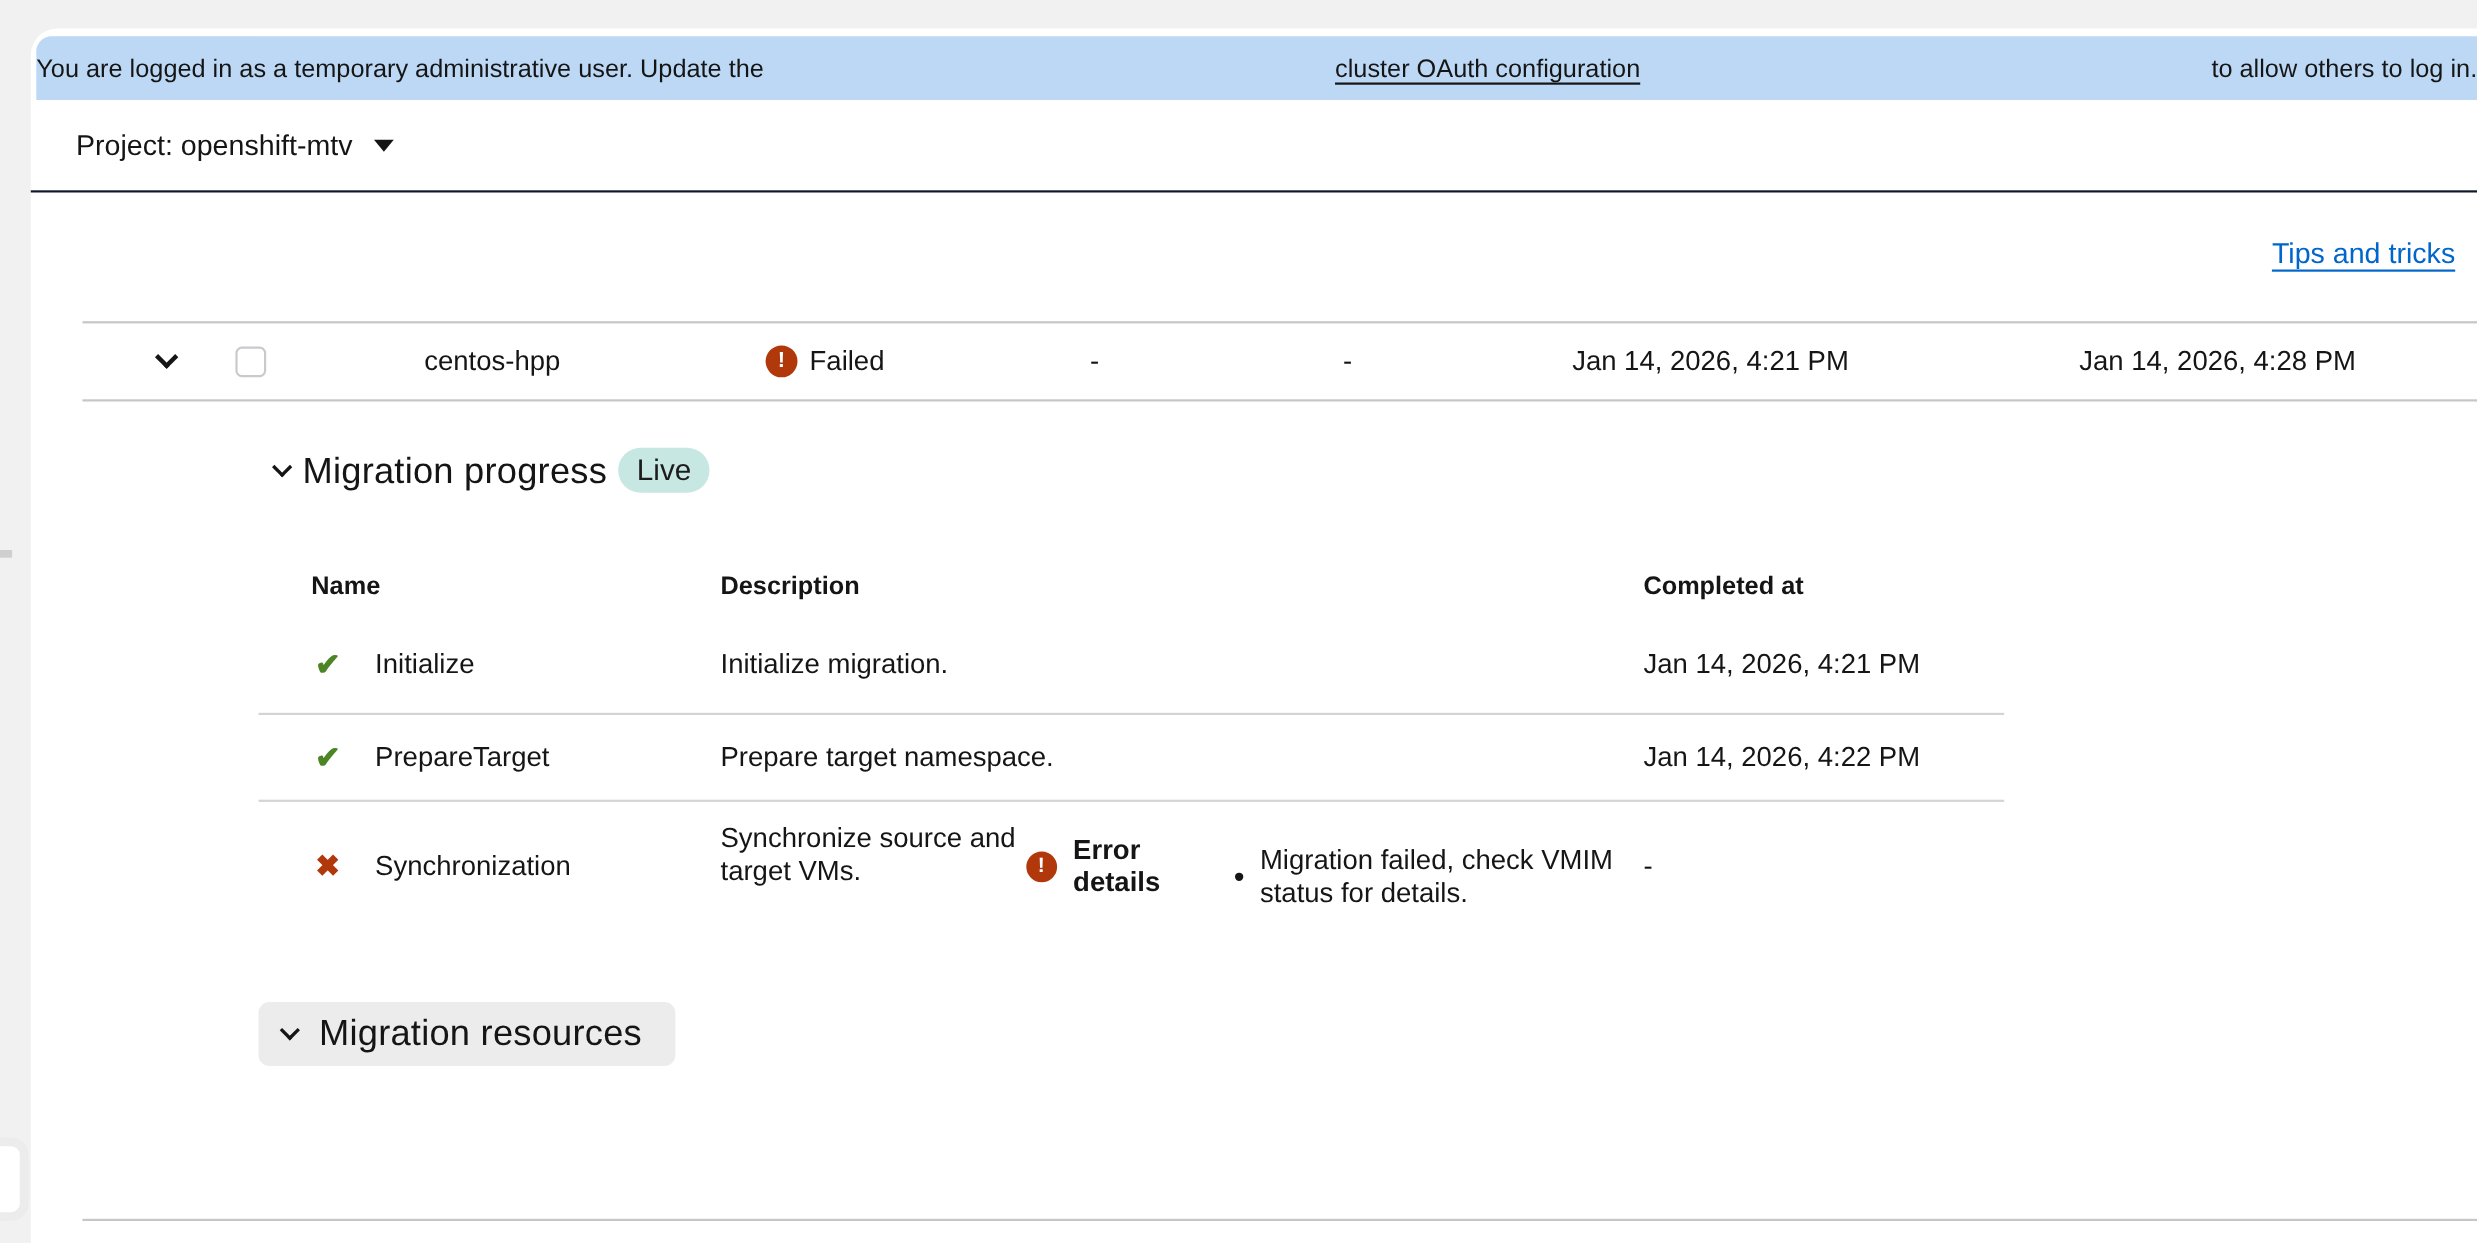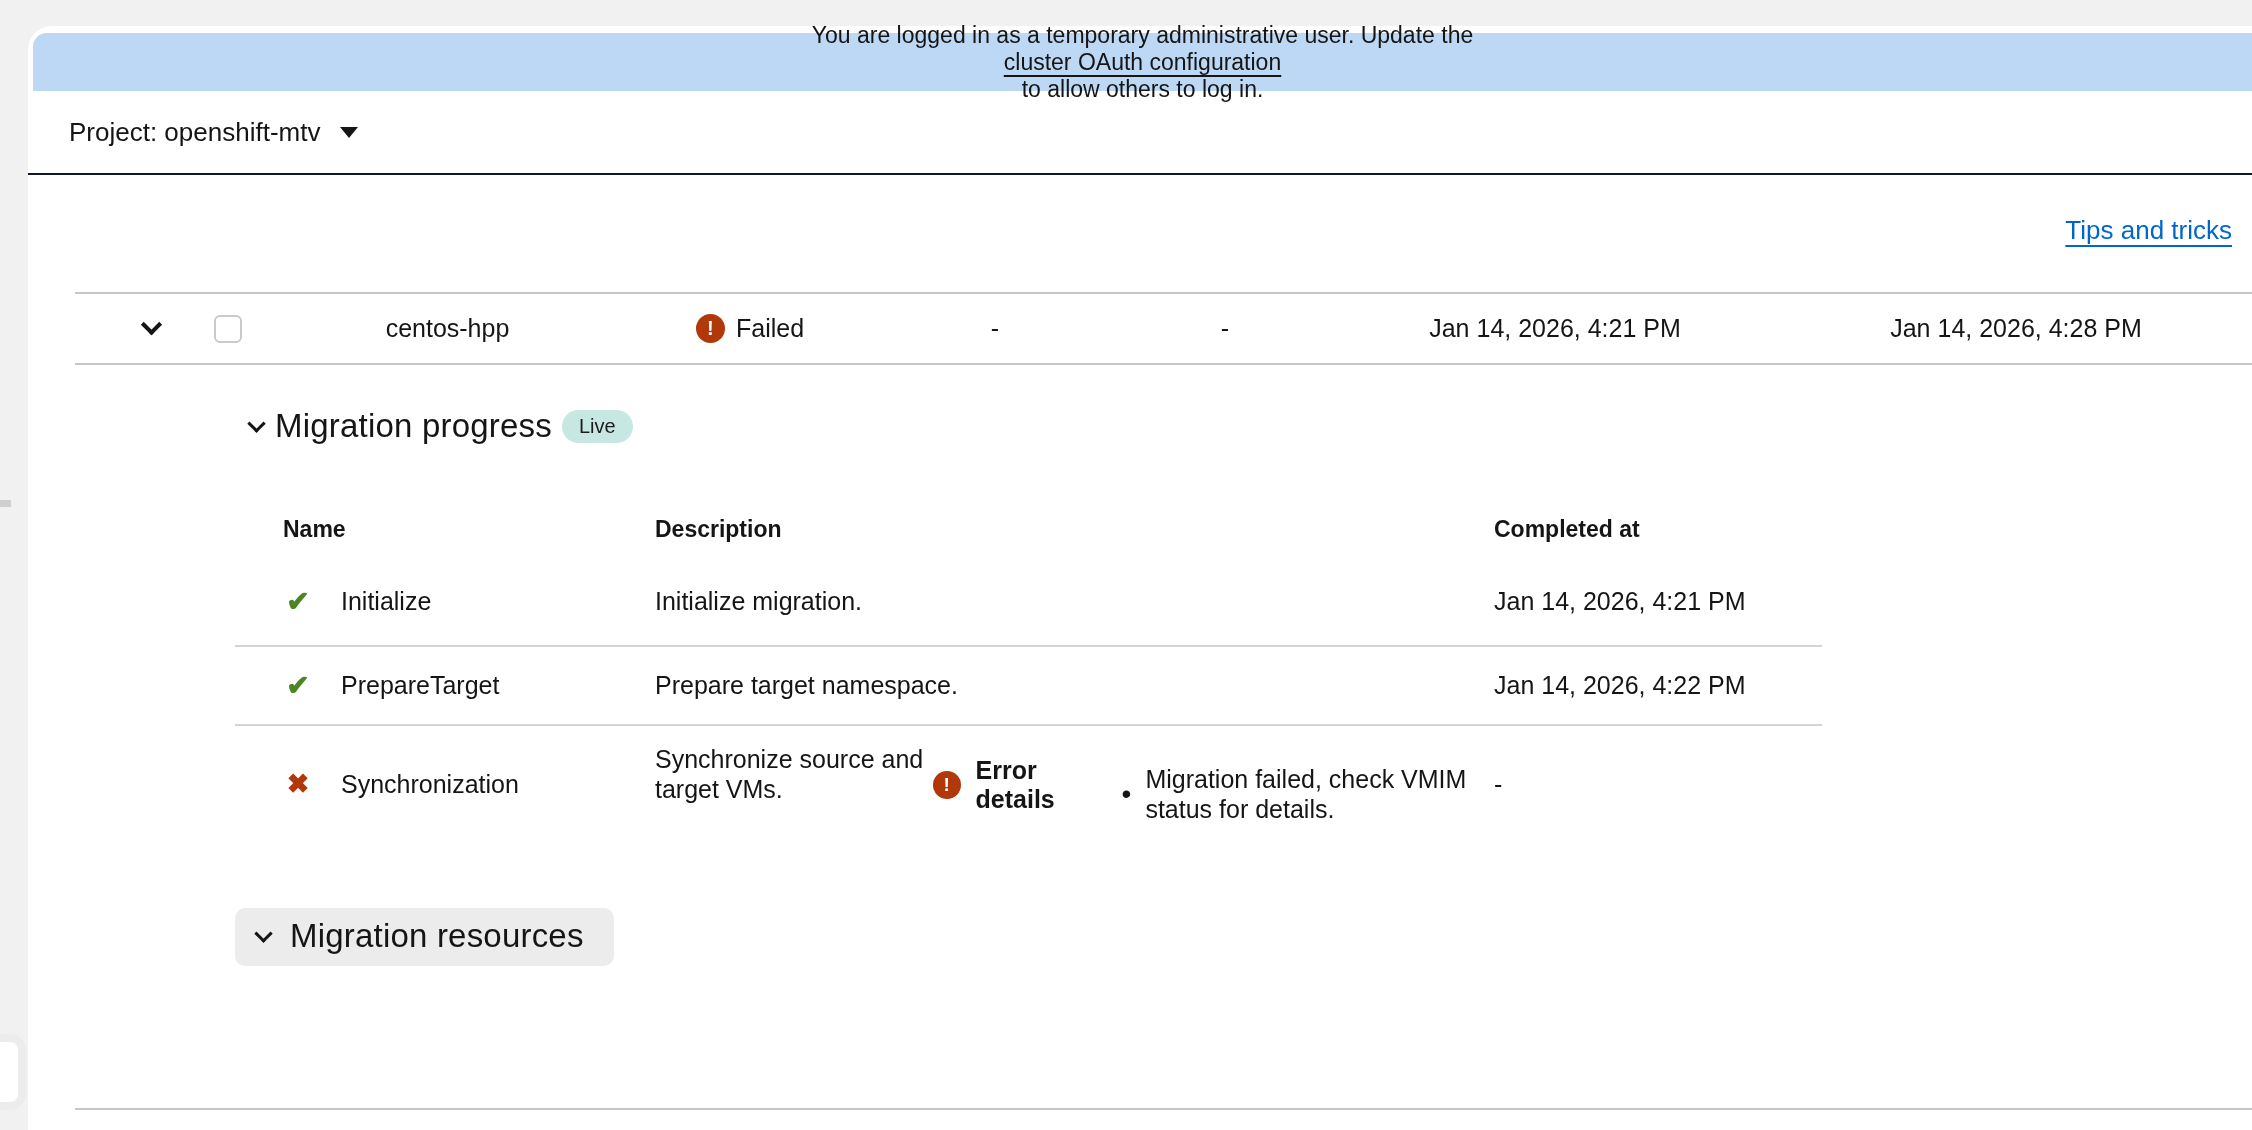--- a/index.html
+++ b/index.html
@@ -25,23 +25,22 @@
   
   .panel {
     position: absolute; left: 28px; top: 26px; width: 2224px; height: 1104px;
     background: #ffffff; border-top-left-radius: 24px;
   }
 
   
   .banner {
     position: absolute; left: 5px; top: 7px; right: 0; height: 58px;
     background: #bcd8f5; border-top-left-radius: 14px;
-    display: flex; align-items: center; justify-content: center;
+    display: flex; align-items: center; justify-content: space-between;
     font-size: 23px;
-    flex-direction: column;
   }
   .banner a {
     color: inherit; text-decoration: underline;
     text-underline-offset: 5px; text-decoration-thickness: 2px;
     margin: 0 6px;
   }
 
   
   .project-bar {
     position: absolute; left: 0; top: 65px; right: 0; height: 84px;
@@ -107,21 +106,21 @@
   .details { position: absolute; left: 0; right: 0; top: 339px; }
 
   .section-header {
     display: inline-flex; align-items: center; gap: 12px;
     margin: 42px 0 0 222px; cursor: pointer;
     background: none; border: none; font-family: inherit; color: inherit;
   }
   .section-title { font-size: 33px; font-weight: 500; letter-spacing: 0.2px; }
   .live-badge {
     background: #c7e7e3; color: #1c1c1c;
-    font-size: 20px; border-radius: 999px; padding: 5px 17px;
+    font-size: 27px; border-radius: 999px; padding: 5px 17px;
     margin-left: -2px;
   }
 
   .inner-table { margin: 56px 0 0 207px; width: 1587px; font-size: 25px; }
   .itr {
     display: grid; grid-template-columns: 420px 839px 328px;
     align-items: center;
   }
   .itr-head { height: 56px; font-weight: 700; font-size: 23px; }
   .itr-head > div:first-child { padding-left: 48px; }

